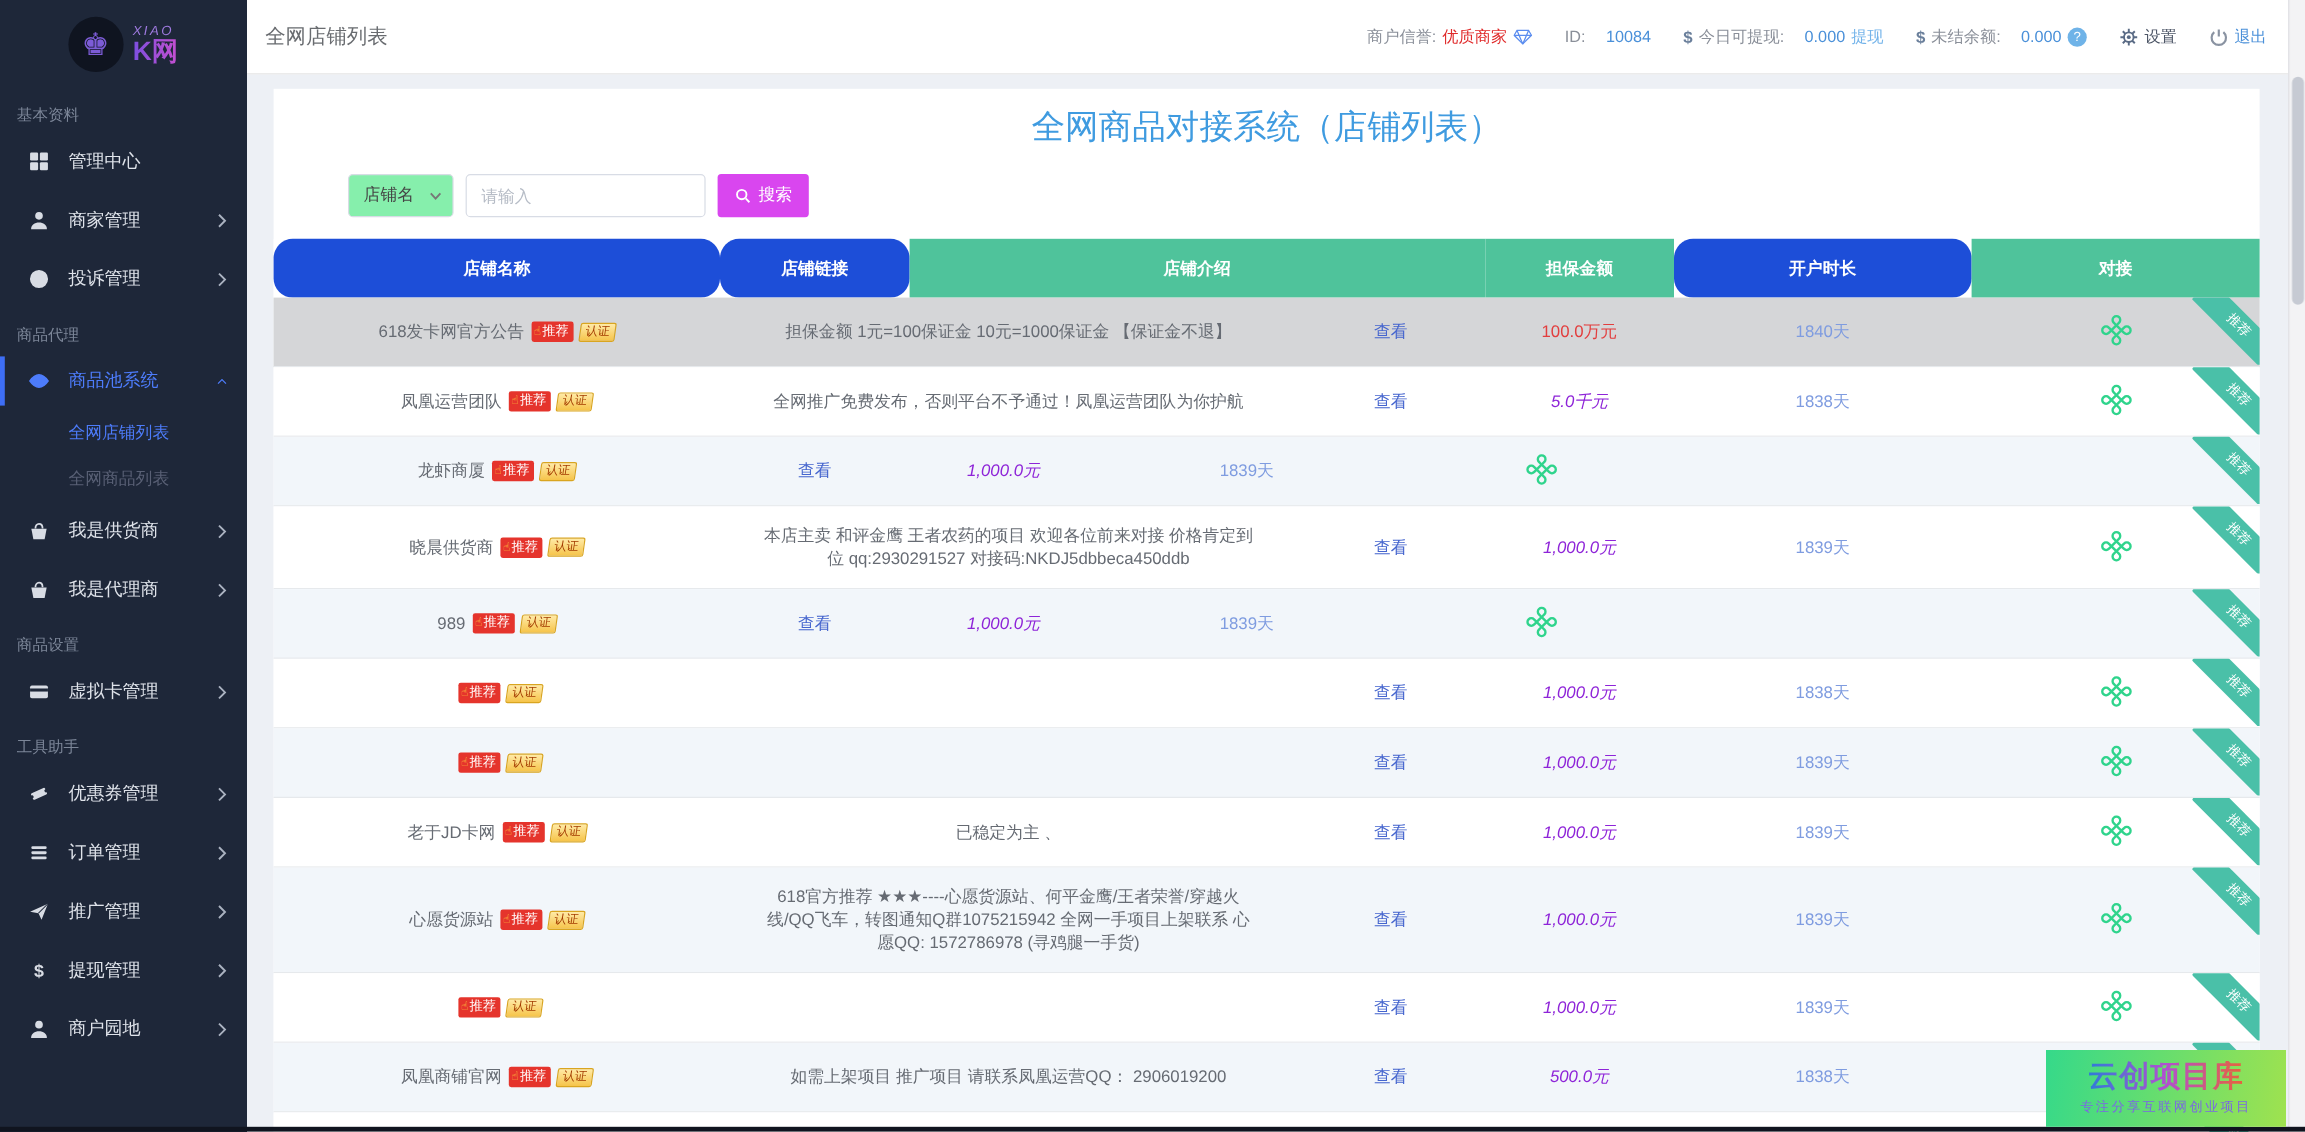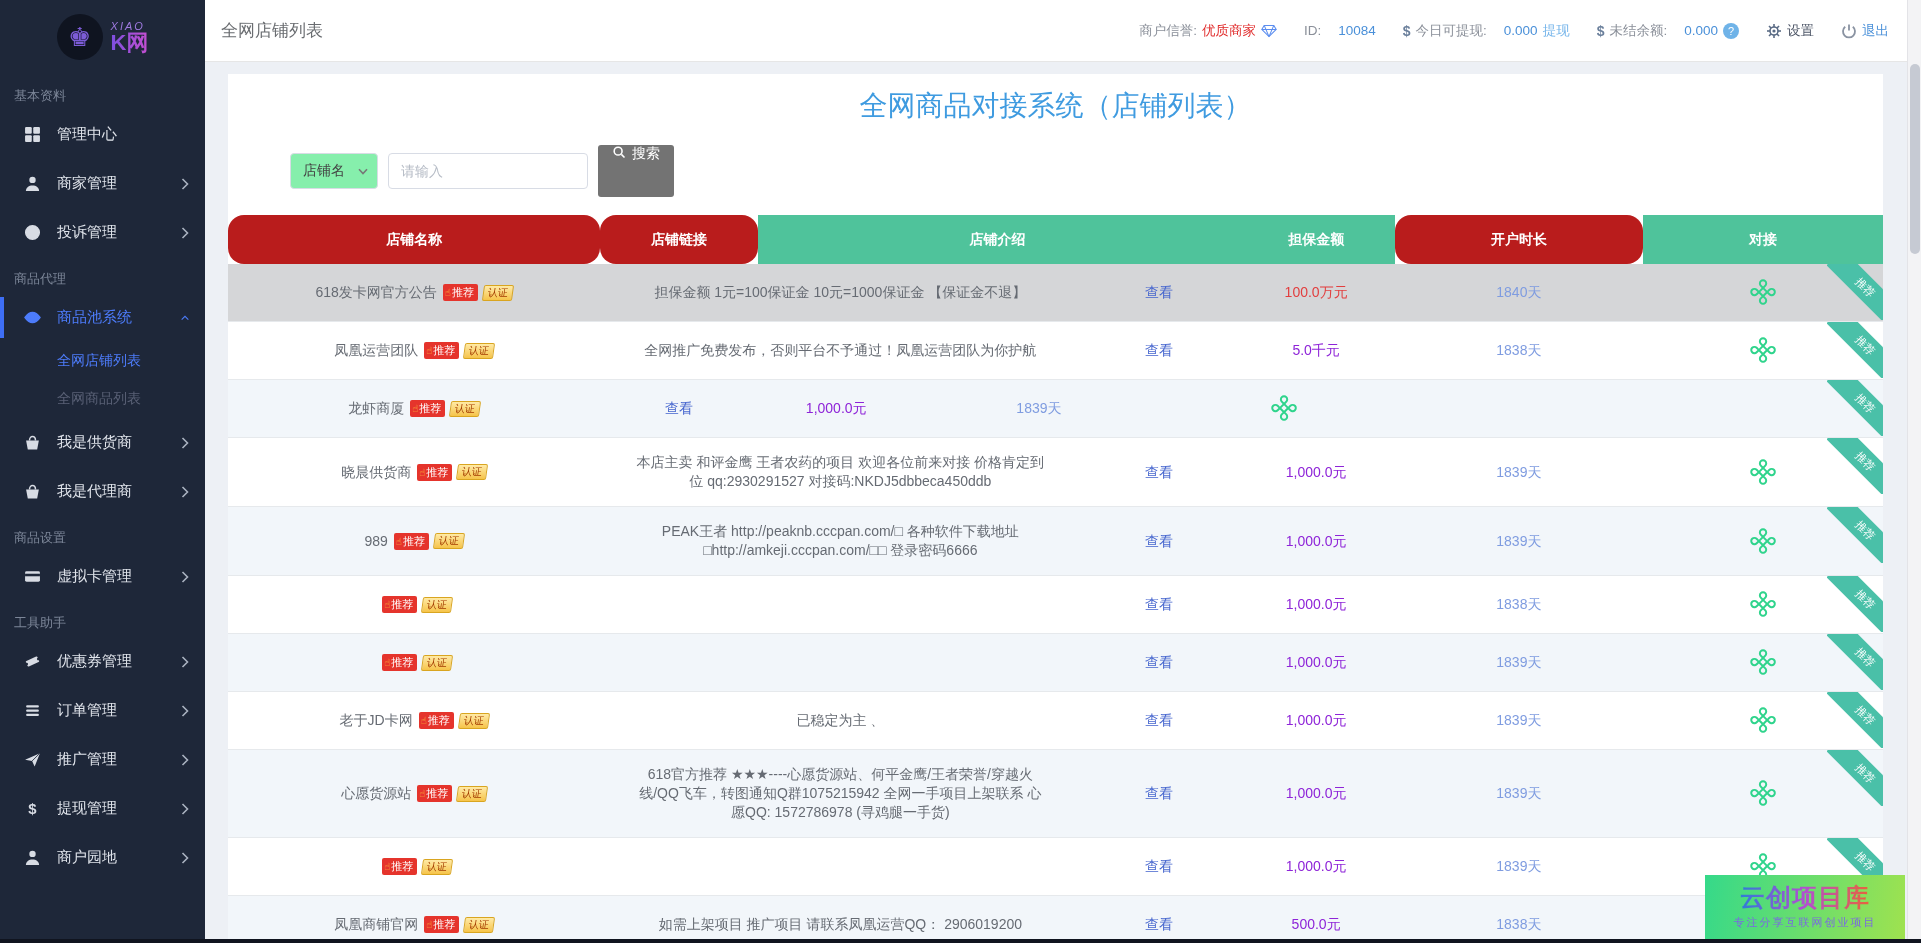--- a/index.html
+++ b/index.html
@@ -57,44 +57,44 @@
   .page-title { text-align:center; font-size:28px; font-weight:400; color:#3f9be0; padding:13px 0 2px; }
 
   .search-row { display:flex; align-items:center; gap:10px; margin:18px 0 18px 62px; }
   .sel-box { width:88px; height:36px; border:1px solid #d8dce5; border-radius:4px; display:flex;
     align-items:center; justify-content:space-between; padding:0 9px 0 12px; font-size:14px; color:#444;
     background:#86efac; cursor:pointer; }
   .sel-box svg { width:10px; height:7px; stroke:#777; fill:none; stroke-width:1.6; }
   .search-input { width:200px; height:36px; border:1px solid #d8dce5; border-radius:4px; padding:0 12px;
     font-size:14px; color:#333; font-family:inherit; }
   .search-input::placeholder { color:#b6bcc6; }
-  .search-btn { height:52px; padding:0 14px; background:#737373; color:#fff; border:none; border-radius:3px;
-    font-size:14px; display:flex; align-items:flex-start; gap:6px; cursor:pointer; font-family:inherit; }
+  .search-btn { height:36px; padding:0 14px; background:#d946ef; color:#fff; border:none; border-radius:3px;
+    font-size:14px; display:flex; align-items:center; gap:6px; cursor:pointer; font-family:inherit; }
   .search-btn svg { width:14px; height:14px; }
 
   
   .tbl { width:100%; }
   .trow { display:flex; position:relative; border-bottom:1px solid #e6e9ec; background:#fff; }
   .trow.head { border-bottom:none; }
   .tcell { display:flex; align-items:center; justify-content:center; text-align:center;
     font-size:14px; color:#666b73; line-height:19px; padding:15px 8px; flex-wrap:wrap; }
   .head .tcell { color:#fff; font-weight:bold; padding:15px 8px; font-size:14px; }
-  .col-dark { background:#b91c1c;border-radius:16px; }
+  .col-dark { background:#1d4ed8;border-radius:16px; }
   .col-green { background:#4fc39b; }
   .c-name { width:22.5%; }
   .c-intro { width:29%; padding-left:34px; padding-right:34px; }
   .c-link { width:9.5%; }
   .c-amount { width:9.5%; }
   .c-days { width:15%; }
   .c-conn { width:14.5%; }
   .row-alt { background:#f2f6fa; }
   .row-sel { background:#d5d6d8; }
   .view-link { color:#4565ce; cursor:pointer; }
   .amt-red { color:#e23e3e; }
-  .amt-purple { color:#8e24d8; }
+  .amt-purple { color:#8e24d8;font-style:italic; }
   .days { color:#7f9ce0; }
   .badge-rec { background:#e5342c; color:#fff; font-size:11px; line-height:15px; padding:1px 4px 1px 2px;
     border-radius:2px; margin-left:6px; white-space:nowrap; }
   .badge-rec .thumb { color:#ffc83d; font-size:10px; margin-right:1px; }
   .badge-ver { background:linear-gradient(#ffeaa6,#f6c44a); border:1px solid #d9a520; color:#a33c00;
     font-size:10px; line-height:14px; padding:0 4px; border-radius:2px; margin-left:5px;
     transform:skewX(-8deg); display:inline-block; white-space:nowrap; }
   .clover { color:#2fd48c; font-size:27px; font-family:"DejaVu Sans",sans-serif; display:inline-block;
     transform:rotate(45deg); cursor:pointer; line-height:1; }
   .ribbon { position:absolute; top:0; right:0; width:56px; height:56px; overflow:hidden; pointer-events:none; }
@@ -485,21 +485,20 @@
                 <span>推荐</span>
               </div>
             </div>
           </div>
           <div class="trow row-alt">
             <div class="tcell c-name">
               <span>989</span>
               <span class="badge-rec"><span class="thumb">☝</span><span>推荐</span></span>
               <span class="badge-ver">认证</span>
             </div>
-            <div class="tcell c-intro">PEAK王者 http://peaknb.cccpan.com/□ 各种软件下载地址 □http://amkeji.cccpan.com/□□ 登录密码6666</div>
             <div class="tcell c-link">
               <span class="view-link">查看</span>
             </div>
             <div class="tcell c-amount">
               <span class="amt-purple">1,000.0元</span>
             </div>
             <div class="tcell c-days">
               <span class="days">1839天</span>
             </div>
             <div class="tcell c-conn">

